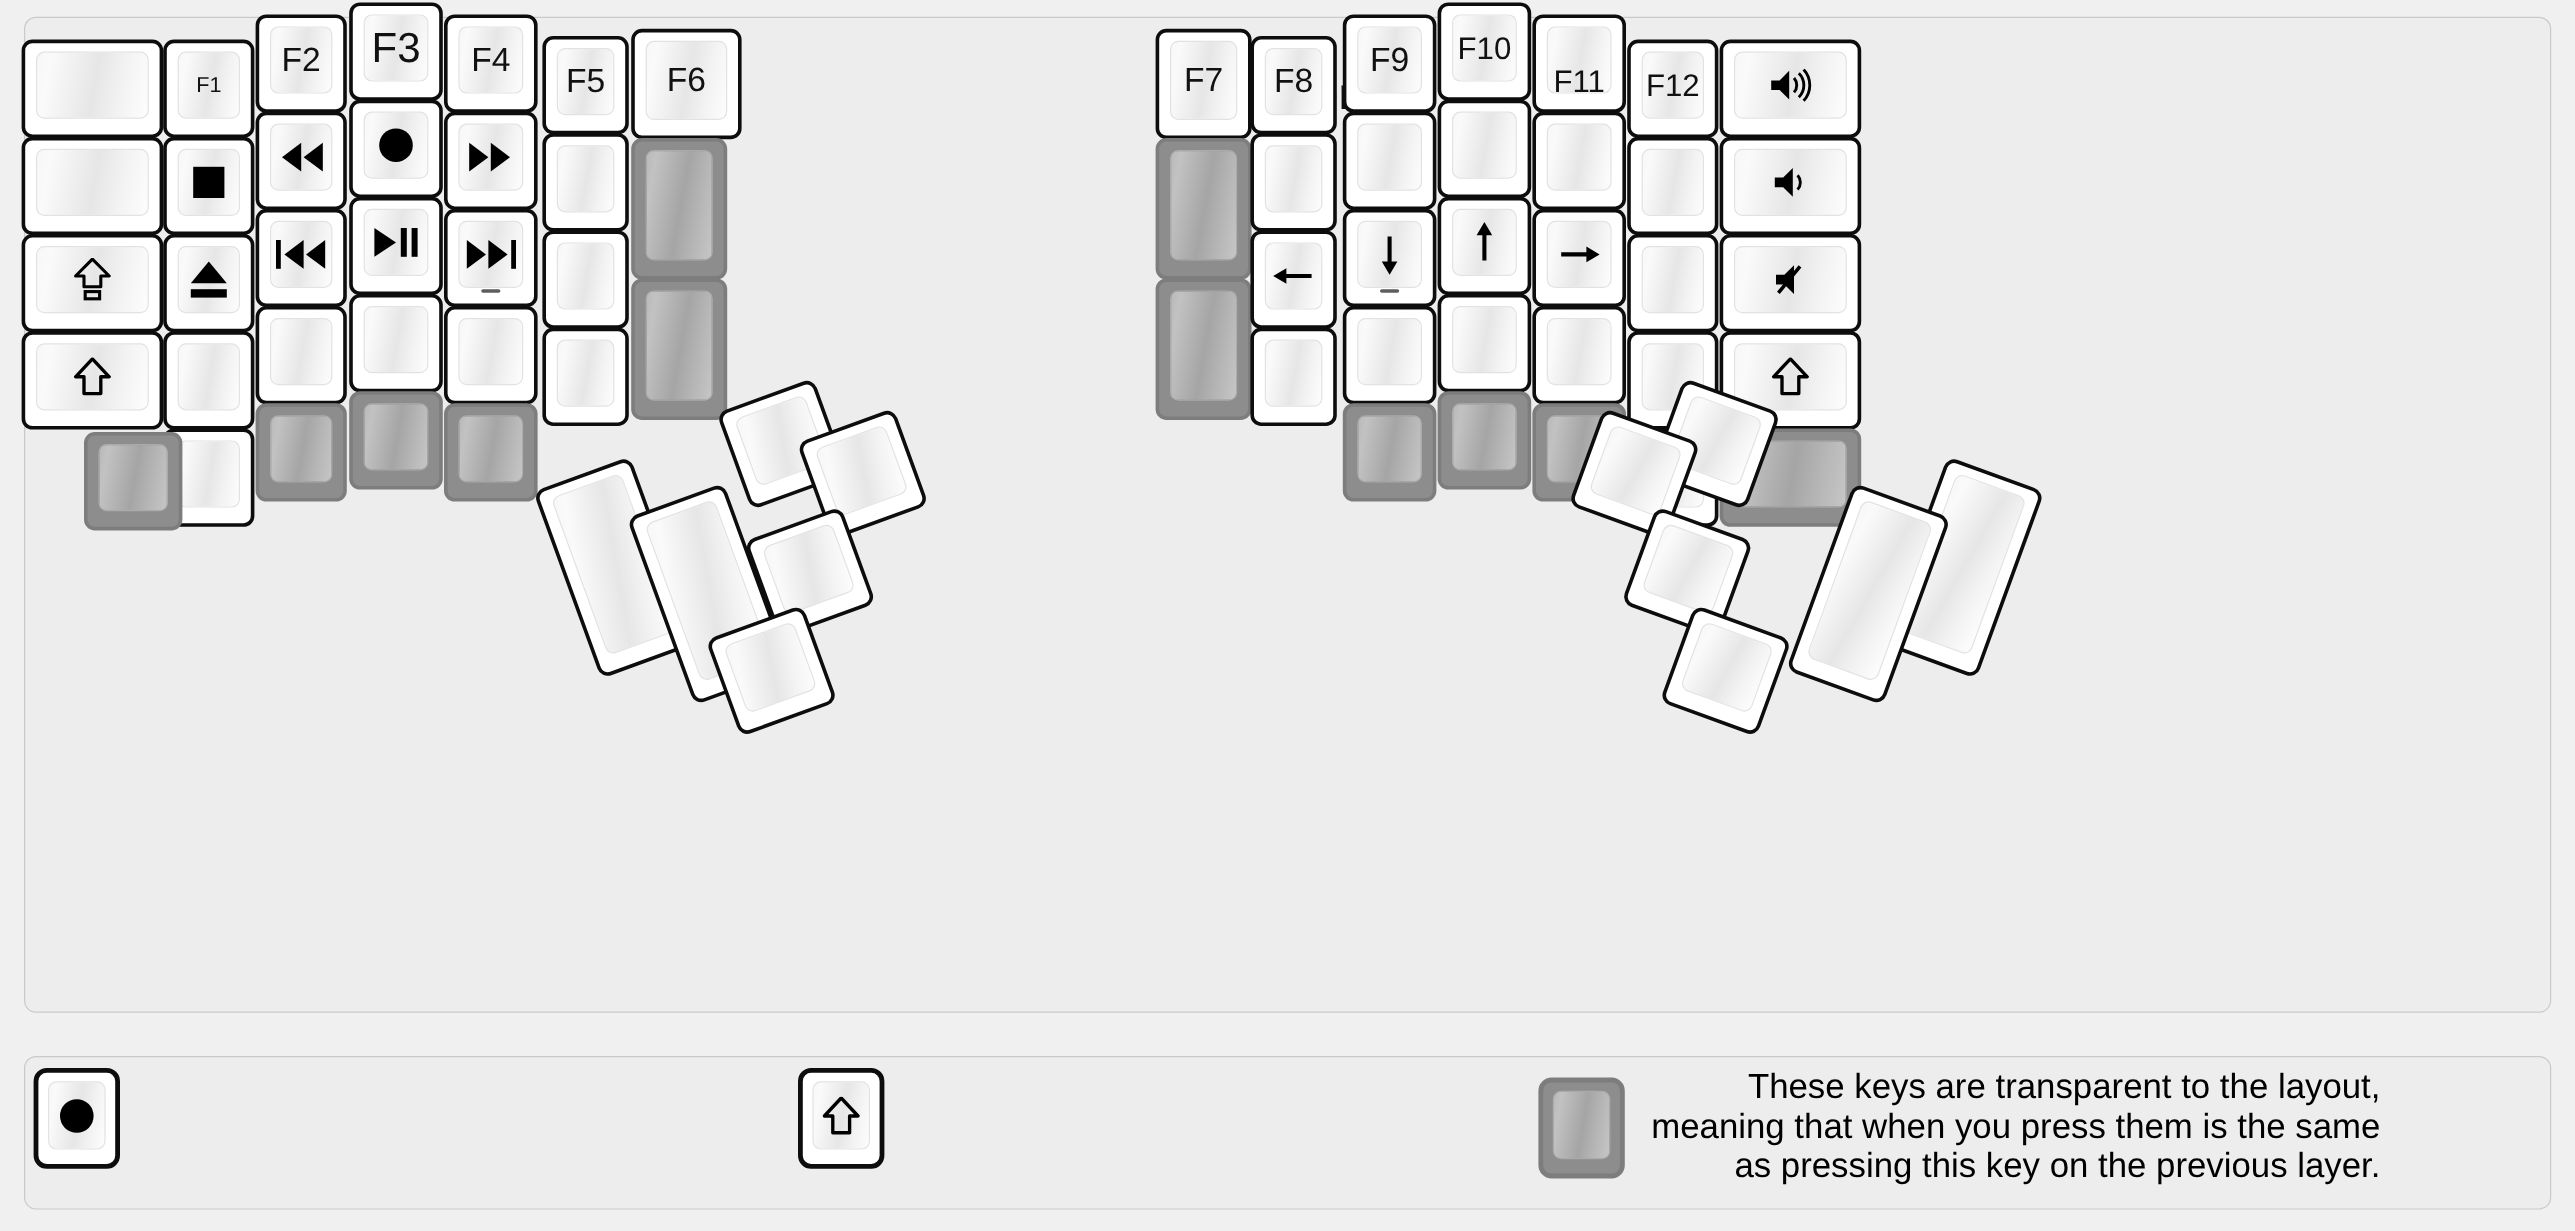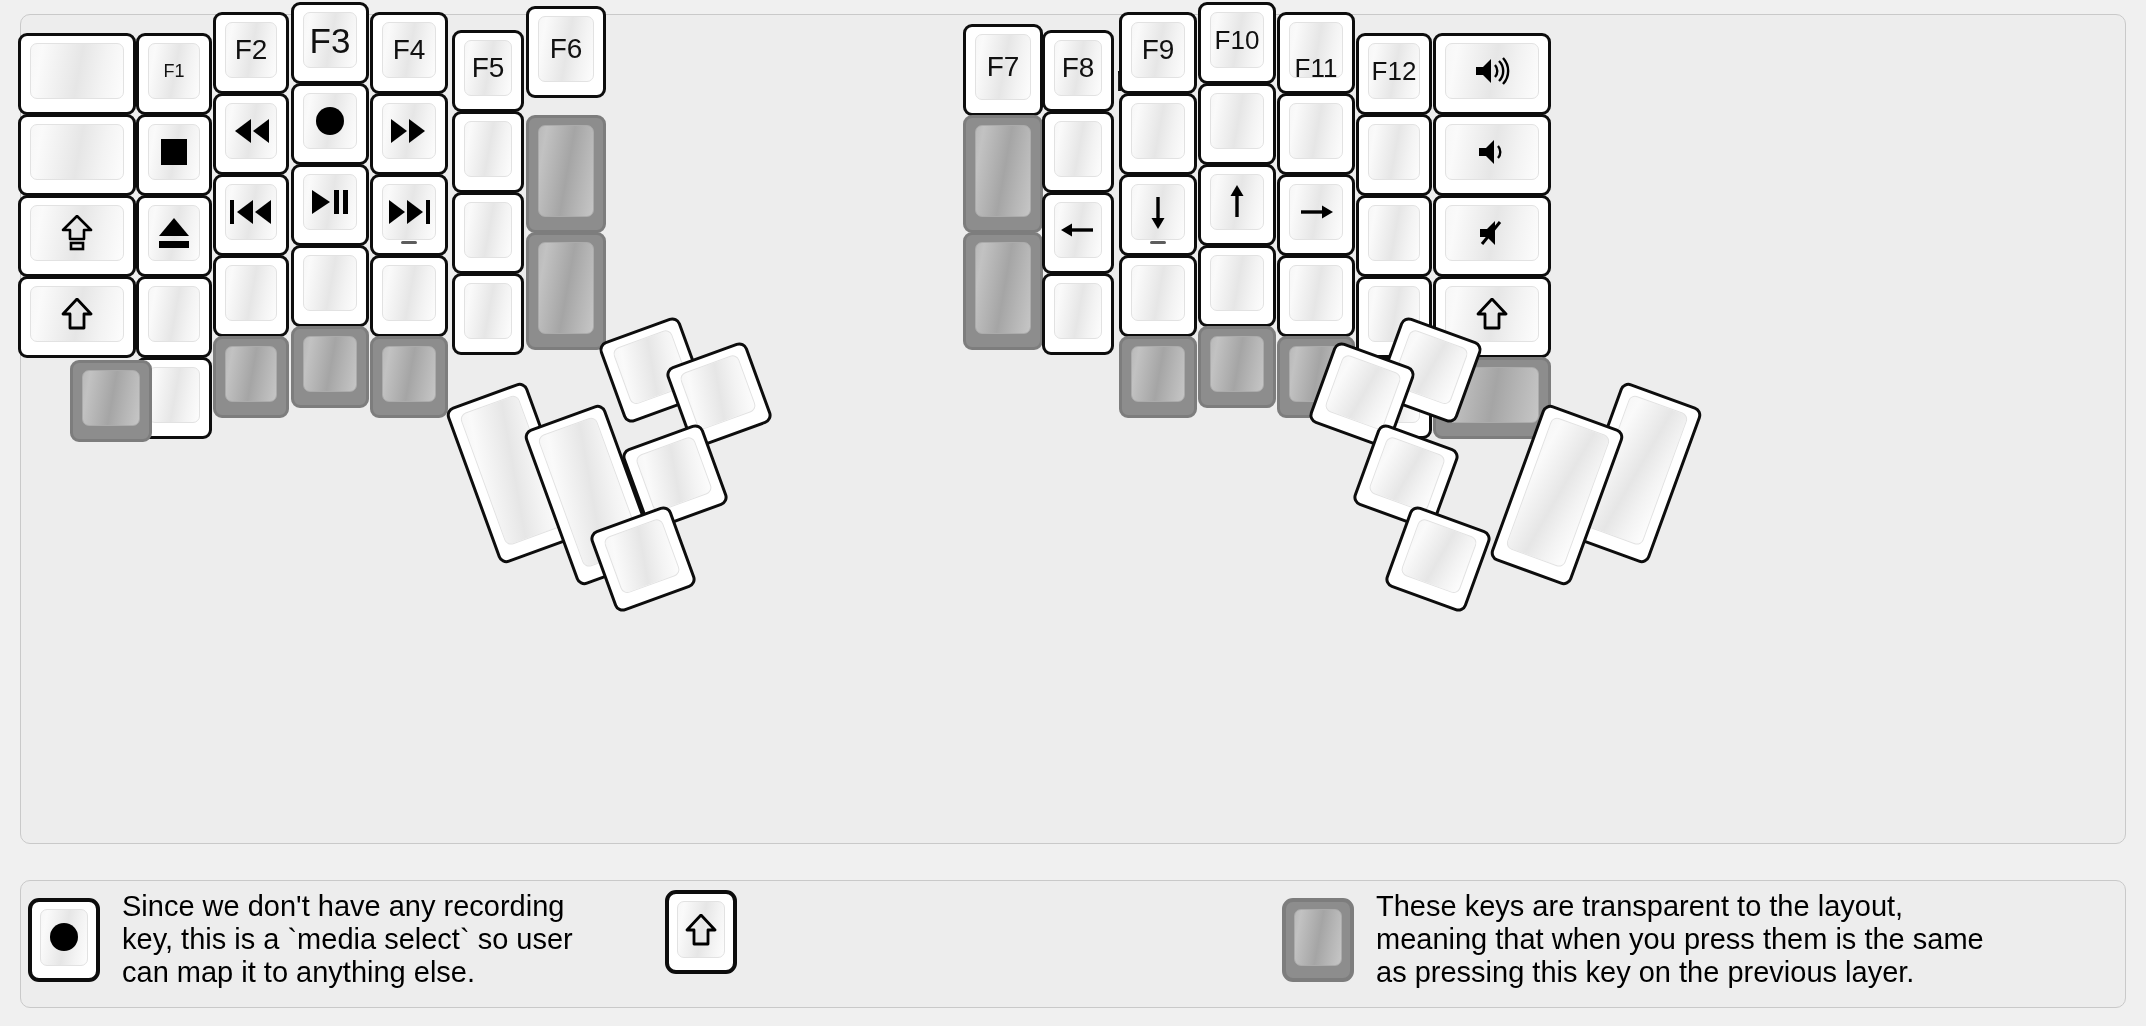--- a/index.html
+++ b/index.html
@@ -272,21 +272,21 @@
       </div>
       <div class="key" style="left: 452px; top: 111px; width: 72px; height: 82px;">
         <div class="cap"></div>
       </div>
       <div class="key" style="left: 452px; top: 192px; width: 72px; height: 82px;">
         <div class="cap"></div>
       </div>
       <div class="key" style="left: 452px; top: 273px; width: 72px; height: 82px;">
         <div class="cap"></div>
       </div>
-      <div class="key" style="left: 526px; top: 6px; width: 80px; height: 92px;">
+      <div class="key" style="left: 526px; top: 24px; width: 92px; height: 92px;">
         <div class="cap">
           <span class="lbl" style="font-size: 28px;">F6</span>
         </div>
       </div>
       <div class="key trans" style="left: 526px; top: 115px; width: 80px; height: 118px;">
         <div class="cap"></div>
       </div>
       <div class="key trans" style="left: 526px; top: 232px; width: 80px; height: 118px;">
         <div class="cap"></div>
       </div>
@@ -502,36 +502,33 @@
       <div class="legend-item" style="left: 28px; top: 890px;">
         <div class="legend-key">
           <div class="cap">
             <span>
               <svg class="ic" width="32" height="32" viewBox="0 0 32 32" xmlns="http://www.w3.org/2000/svg">
                 <circle cx="16" cy="16" r="14" fill="#000"></circle>
               </svg>
             </span>
           </div>
         </div>
-        <div class="legend-text">Since we don't have any recording
-key, this is a `media select` so user
-can map it to anything else.</div>
       </div>
       <div class="legend-item" style="left: 665px; top: 890px;">
         <div class="legend-key">
           <div class="cap">
             <span>
               <svg class="ic" width="32" height="32" viewBox="0 0 32 32" xmlns="http://www.w3.org/2000/svg">
                 <path d="M16 1 L30 16 L23 16 L23 30 L9 30 L9 16 L2 16 Z" fill="none" stroke="#000" stroke-width="2.8" stroke-linejoin="round"></path>
               </svg>
             </span>
           </div>
         </div>
       </div>
-      <div class="legend-item" style="left: 1282px; top: 890px;">
+      <div class="legend-item" style="left: 1282px; top: 890px; text-align: right;">
         <div class="legend-key trans">
           <div class="cap"></div>
         </div>
         <div class="legend-text">These keys are transparent to the layout,
 meaning that when you press them is the same
 as pressing this key on the previous layer.</div>
       </div>
     </div>
 </div>
 

